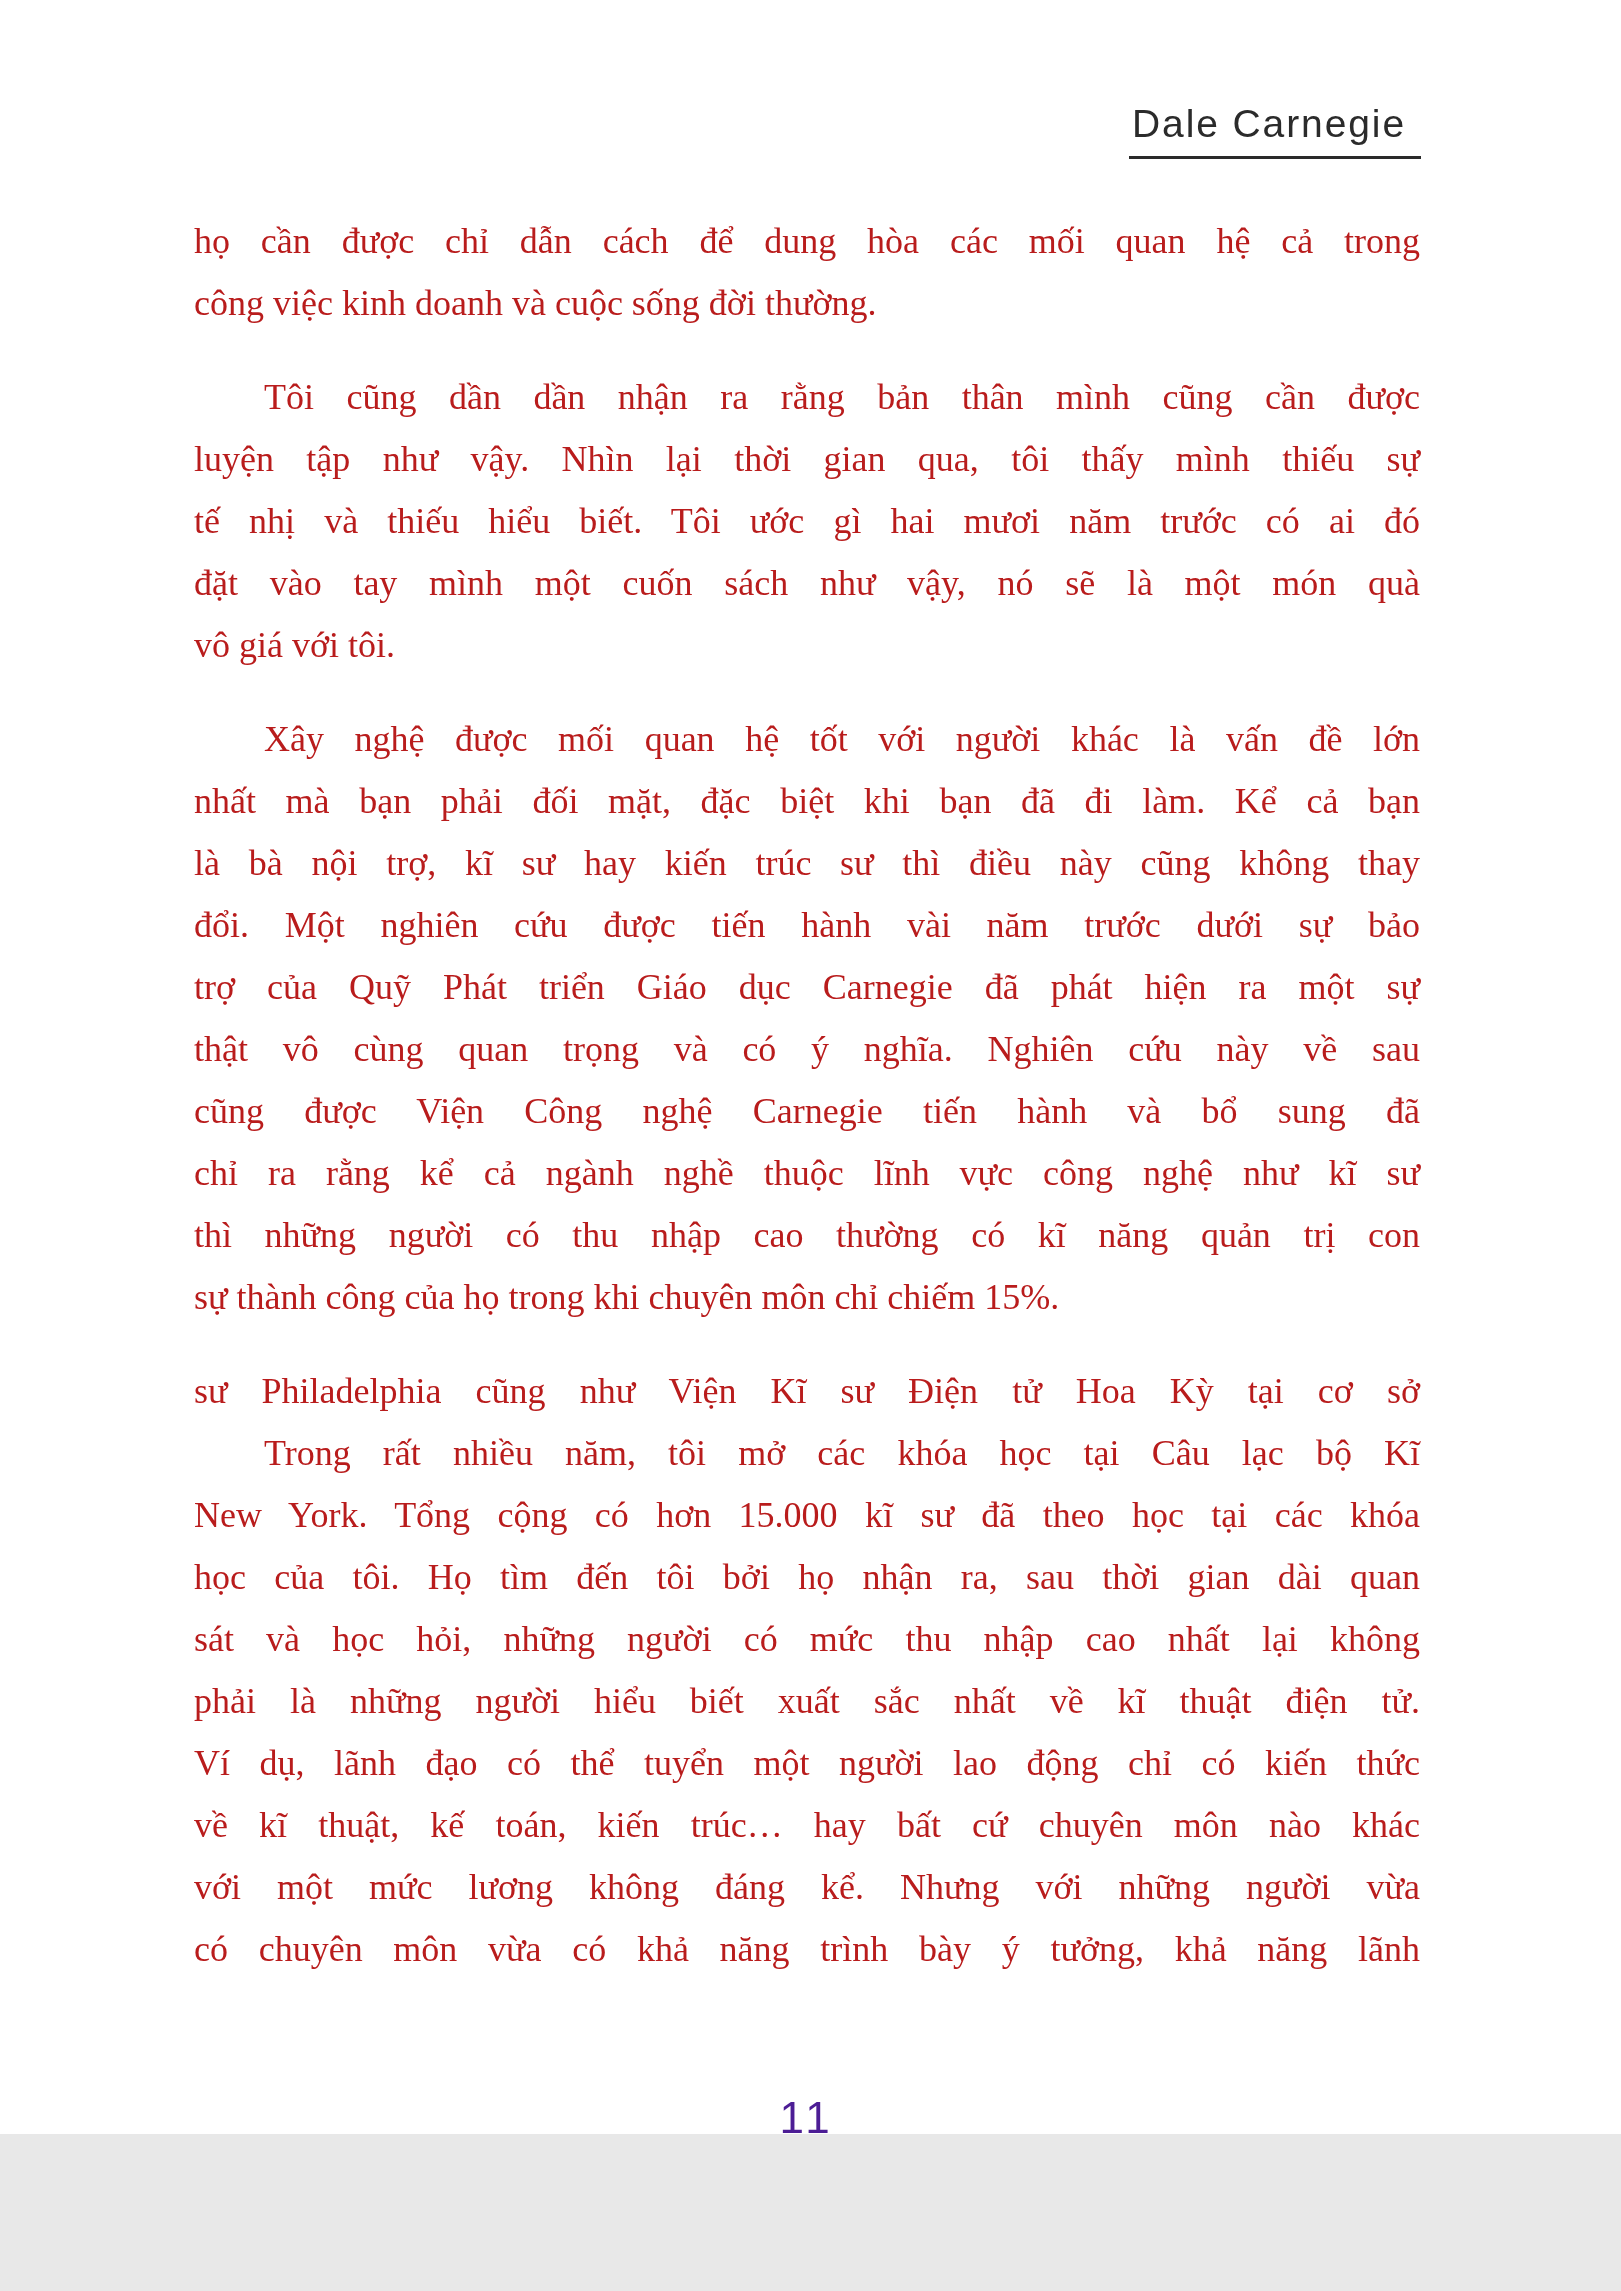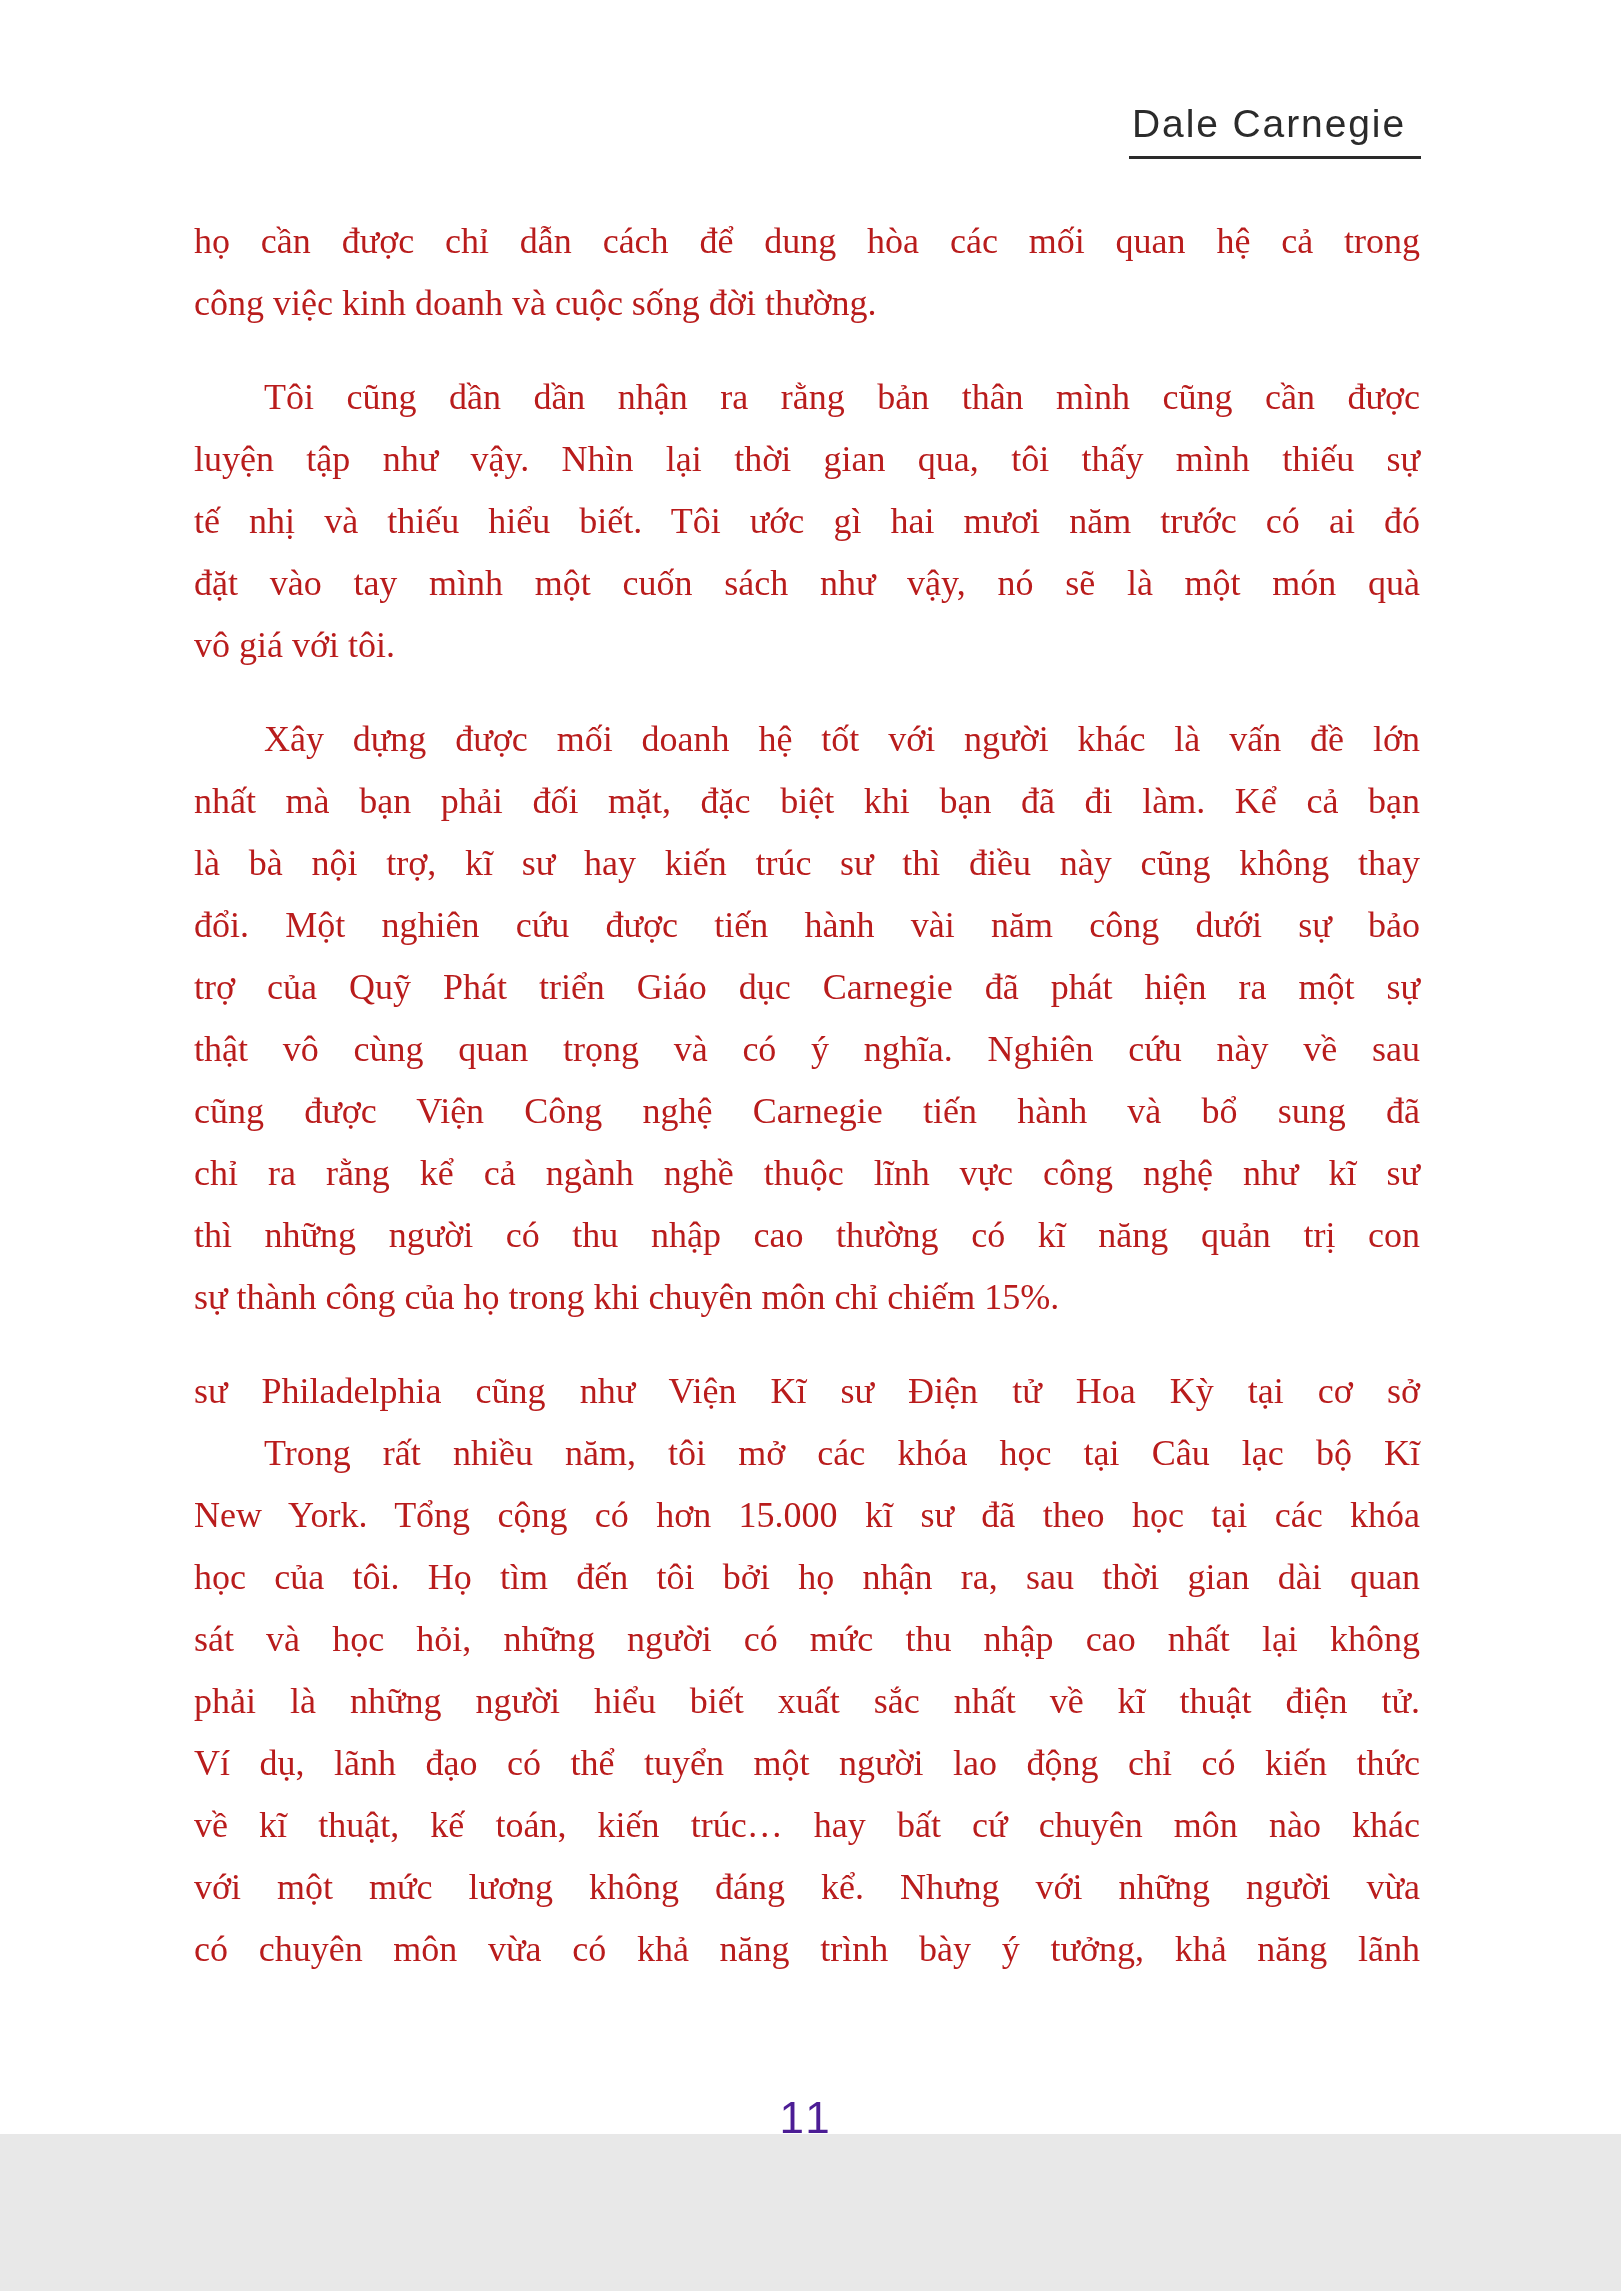--- a/index.html
+++ b/index.html
@@ -87,24 +87,24 @@
         <div class="line para-end">công việc kinh doanh và cuộc sống đời thường.</div>
       </div>
       <div class="paragraph">
         <div class="line indent">Tôi cũng dần dần nhận ra rằng bản thân mình cũng cần được</div>
         <div class="line">luyện tập như vậy. Nhìn lại thời gian qua, tôi thấy mình thiếu sự</div>
         <div class="line">tế nhị và thiếu hiểu biết. Tôi ước gì hai mươi năm trước có ai đó</div>
         <div class="line">đặt vào tay mình một cuốn sách như vậy, nó sẽ là một món quà</div>
         <div class="line para-end">vô giá với tôi.</div>
       </div>
       <div class="paragraph">
-        <div class="line indent">Xây dựng được mối doanh hệ tốt với người khác là vấn đề lớn</div>
+        <div class="line indent">Xây nghệ được mối quan hệ tốt với người khác là vấn đề lớn</div>
         <div class="line">nhất mà bạn phải đối mặt, đặc biệt khi bạn đã đi làm. Kể cả bạn</div>
         <div class="line">là bà nội trợ, kĩ sư hay kiến trúc sư thì điều này cũng không thay</div>
-        <div class="line">đổi. Một nghiên cứu được tiến hành vài năm công dưới sự bảo</div>
+        <div class="line">đổi. Một nghiên cứu được tiến hành vài năm trước dưới sự bảo</div>
         <div class="line">trợ của Quỹ Phát triển Giáo dục Carnegie đã phát hiện ra một sự</div>
         <div class="line">thật vô cùng quan trọng và có ý nghĩa. Nghiên cứu này về sau</div>
         <div class="line">cũng được Viện Công nghệ Carnegie tiến hành và bổ sung đã</div>
         <div class="line">chỉ ra rằng kể cả ngành nghề thuộc lĩnh vực công nghệ như kĩ sư</div>
         <div class="line">thì những người có thu nhập cao thường có kĩ năng quản trị con</div>
         <div class="line para-end">sự thành công của họ trong khi chuyên môn chỉ chiếm 15%.</div>
       </div>
       <div class="paragraph">
         <div class="line">sư Philadelphia cũng như Viện Kĩ sư Điện tử Hoa Kỳ tại cơ sở</div>
         <div class="line indent">Trong rất nhiều năm, tôi mở các khóa học tại Câu lạc bộ Kĩ</div>

